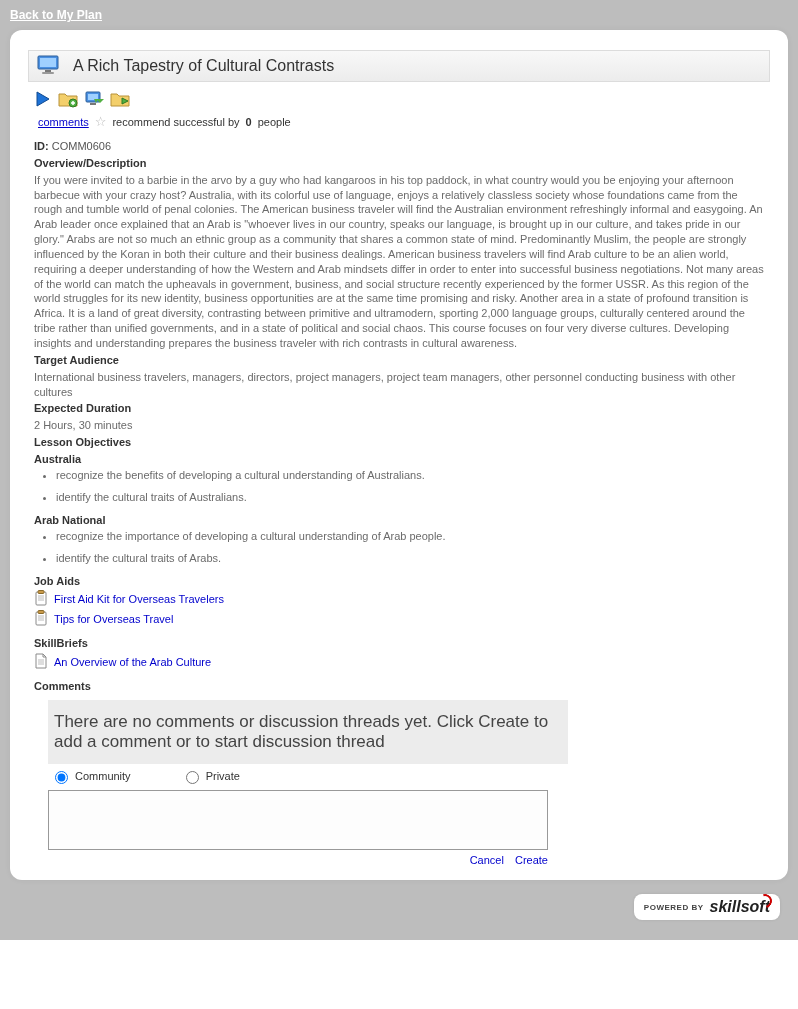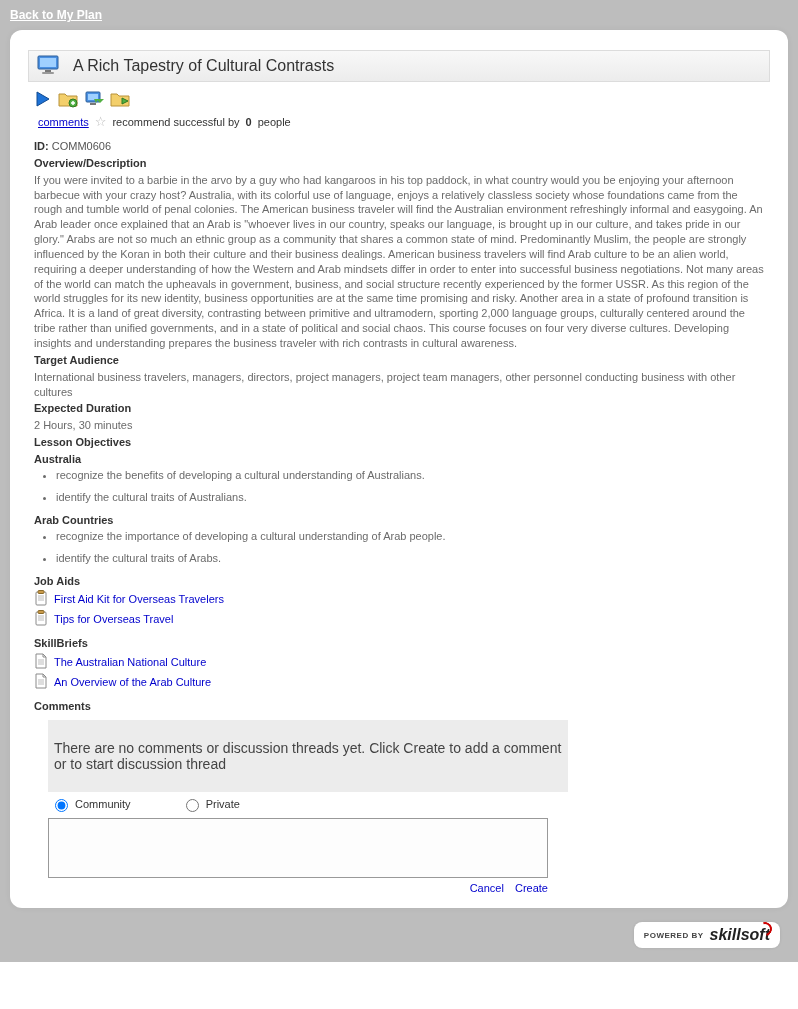--- a/index.html
+++ b/index.html
@@ -84,22 +84,22 @@
     gap: 6px;
     margin-bottom: 2px;
   }
   .link-row a { color: #0000cc; text-decoration: none; text-align: center; }
   .comments-box {
     margin: 6px 18px 0 38px;
     max-width: 520px;
   }
   .comments-hint {
     background: #ececec;
-    padding: 20px 6px;
-    font-size: 14px;
+    padding: 12px 6px;
+    font-size: 17px;
     color: #444;
   }
   .radio-row {
     margin: 4px 0 6px 2px;
     display: flex;
     align-items: flex-end;
     gap: 50px;
     font-size: 11px;
   }
   .radio-row label { display:flex; align-items:center; gap:4px; }
@@ -232,21 +232,21 @@
       <p class="gray-text">2 Hours, 30 minutes</p>
 
       <p class="section-head"><b>Lesson Objectives</b></p>
 
       <div id="obj-container">
           <p class="section-head"><b>Australia</b></p>
           <ul class="obj">
             <li>recognize the benefits of developing a cultural understanding of Australians.</li>
             <li>identify the cultural traits of Australians.</li>
           </ul>
-          <p class="section-head"><b>Arab Countries</b></p>
+          <p class="section-head"><b>Arab National</b></p>
           <ul class="obj">
             <li>recognize the importance of developing a cultural understanding of Arab people.</li>
             <li>identify the cultural traits of Arabs.</li>
           </ul>
         </div>
 
       <p class="section-head"><b>Job Aids</b></p>
       <div class="link-list" id="jobaids-list">
           <div class="link-row">
             <span><svg width="14" height="16" viewBox="0 0 14 16">
@@ -273,30 +273,20 @@
       <p class="section-head"><b>SkillBriefs</b></p>
       <div class="link-list" id="skillbriefs-list">
           <div class="link-row">
             <span><svg width="14" height="16" viewBox="0 0 14 16">
                 <path d="M2 1h7l3 3v11H2z" fill="#fff" stroke="#8a8a8a"></path>
                 <path d="M9 1v3h3" fill="none" stroke="#8a8a8a"></path>
                 <line x1="4" y1="7" x2="10" y2="7" stroke="#bbb"></line>
                 <line x1="4" y1="9" x2="10" y2="9" stroke="#bbb"></line>
                 <line x1="4" y1="11" x2="10" y2="11" stroke="#bbb"></line>
               </svg></span>
-            <a href="#">The Australian National Culture</a>
-          </div>
-          <div class="link-row">
-            <span><svg width="14" height="16" viewBox="0 0 14 16">
-                <path d="M2 1h7l3 3v11H2z" fill="#fff" stroke="#8a8a8a"></path>
-                <path d="M9 1v3h3" fill="none" stroke="#8a8a8a"></path>
-                <line x1="4" y1="7" x2="10" y2="7" stroke="#bbb"></line>
-                <line x1="4" y1="9" x2="10" y2="9" stroke="#bbb"></line>
-                <line x1="4" y1="11" x2="10" y2="11" stroke="#bbb"></line>
-              </svg></span>
             <a href="#">An Overview of the Arab Culture</a>
           </div>
         </div>
 
       <p class="section-head"><b>Comments</b></p>
     </div>
 
     <div class="comments-box">
       <div class="comments-hint">There are no comments or discussion threads yet. Click Create to add a comment or to start discussion thread</div>
       <div class="radio-row">

